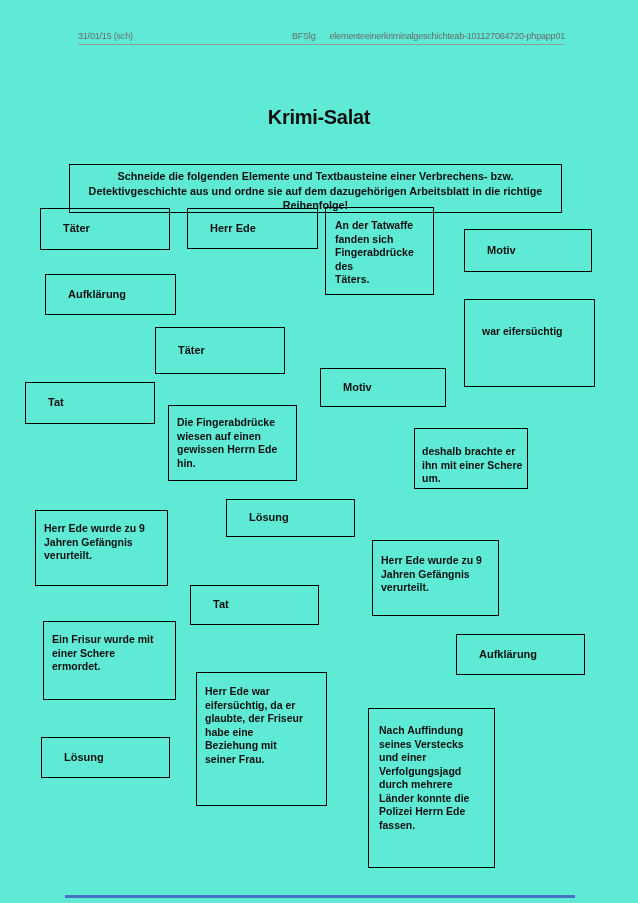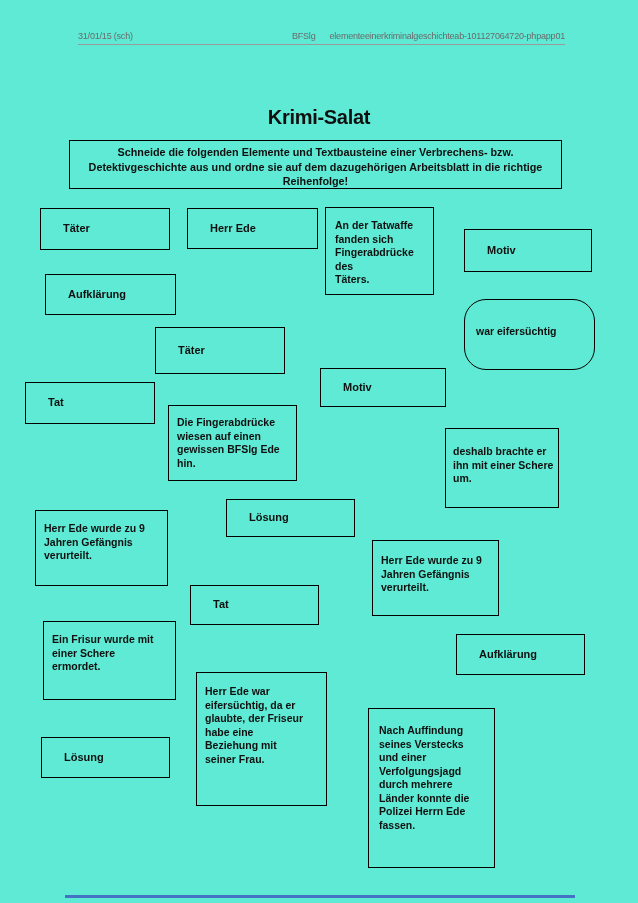--- a/index.html
+++ b/index.html
@@ -23,47 +23,47 @@
   .hdr .sp{flex:1;}
   .hdr .gap{width:14px;}
   
   .title{
     position:absolute;left:0;top:106px;width:638px;
     text-align:center;font-size:20px;font-weight:bold;color:#101010;
     letter-spacing:-0.3px;
   }
   
   .instr{
-    position:absolute;left:69px;top:140px;width:493px;height:49px;
+    position:absolute;left:69px;top:164px;width:493px;height:49px;
     border:1.5px solid #000;box-sizing:border-box;
     font-size:10.8px;font-weight:bold;color:#101010;
     text-align:center;white-space:pre-line;line-height:14.5px;
     padding-top:4px;
   }
   
   .card{
     position:absolute;box-sizing:border-box;
     border:1.5px solid #000;
     font-size:10.5px;font-weight:bold;color:#101010;
     line-height:13.5px;white-space:pre-line;
     overflow:hidden;
   }
   .lbl{display:flex;align-items:center;padding-left:22px;font-size:11px;}
   .c-taeter1   {left:40px;  top:208px; width:130px; height:42px;}
   .c-herrede   {left:187px; top:208px; width:131px; height:41px;}
   .c-tatwaffe  {left:325px; top:207px; width:109px; height:88px; padding:11px 3px 0 9px;}
   .c-motiv1    {left:464px; top:229px; width:128px; height:43px;}
   .c-aufkl1    {left:45px;  top:274px; width:131px; height:41px;}
   .c-taeter2   {left:155px; top:327px; width:130px; height:47px;}
-  .c-eifer     {left:464px; top:299px; width:131px; height:71px; padding:11px 3px 0 11px;border-radius:22px;}
+  .c-eifer     {left:464px; top:299px; width:131px; height:88px; padding:11px 3px 0 17px;}
   .c-eifer .l2 {text-align:center;margin-top:7px;white-space:pre-line;}
   .c-motiv2    {left:320px; top:368px; width:126px; height:39px;}
   .c-tat1      {left:25px;  top:382px; width:130px; height:42px;}
   .c-finger    {left:168px; top:405px; width:129px; height:76px; padding:10px 2px 0 8px;}
-  .c-deshalb   {left:414px; top:428px; width:114px; height:80px; padding:16px 2px 0 7px;margin-left:31px;}
+  .c-deshalb   {left:414px; top:428px; width:114px; height:61px; padding:16px 2px 0 7px;}
   .c-loesung1  {left:226px; top:499px; width:129px; height:38px;}
   .c-urteil-l  {left:35px;  top:510px; width:133px; height:76px; padding:11px 2px 0 8px;}
   .c-urteil-r  {left:372px; top:540px; width:127px; height:76px; padding:13px 2px 0 8px;}
   .c-tat2      {left:190px; top:585px; width:129px; height:40px;}
   .c-frisur    {left:35px;  top:621px; width:133px; height:79px; padding:11px 2px 0 8px;margin-left:8px;}
   .c-aufkl2    {left:456px; top:634px; width:129px; height:41px;}
   .c-herredewar{left:196px; top:672px; width:131px; height:134px; padding:12px 2px 0 8px;}
   .c-nach      {left:368px; top:708px; width:127px; height:160px; padding:15px 2px 0 10px;}
   .c-loesung2  {left:41px;  top:737px; width:129px; height:41px;}
   
@@ -102,21 +102,21 @@
   <div class="card lbl c-taeter2">Täter</div>
 
   <div class="card c-eifer">
     <div class="l1">war eifersüchtig</div>
   </div>
 
   <div class="card lbl c-motiv2">Motiv</div>
   <div class="card lbl c-tat1">Tat</div>
   <div class="card c-finger">Die Fingerabdrücke
 wiesen auf einen
-gewissen BFSlg Ede
+gewissen Herrn Ede
 hin.</div>
   <div class="card c-deshalb">deshalb brachte er
 ihn mit einer Schere
 um.</div>
   <div class="card lbl c-loesung1">Lösung</div>
   <div class="card c-urteil-l">Herr Ede wurde zu 9
 Jahren Gefängnis
 verurteilt.</div>
   <div class="card c-urteil-r">Herr Ede wurde zu 9
 Jahren Gefängnis

